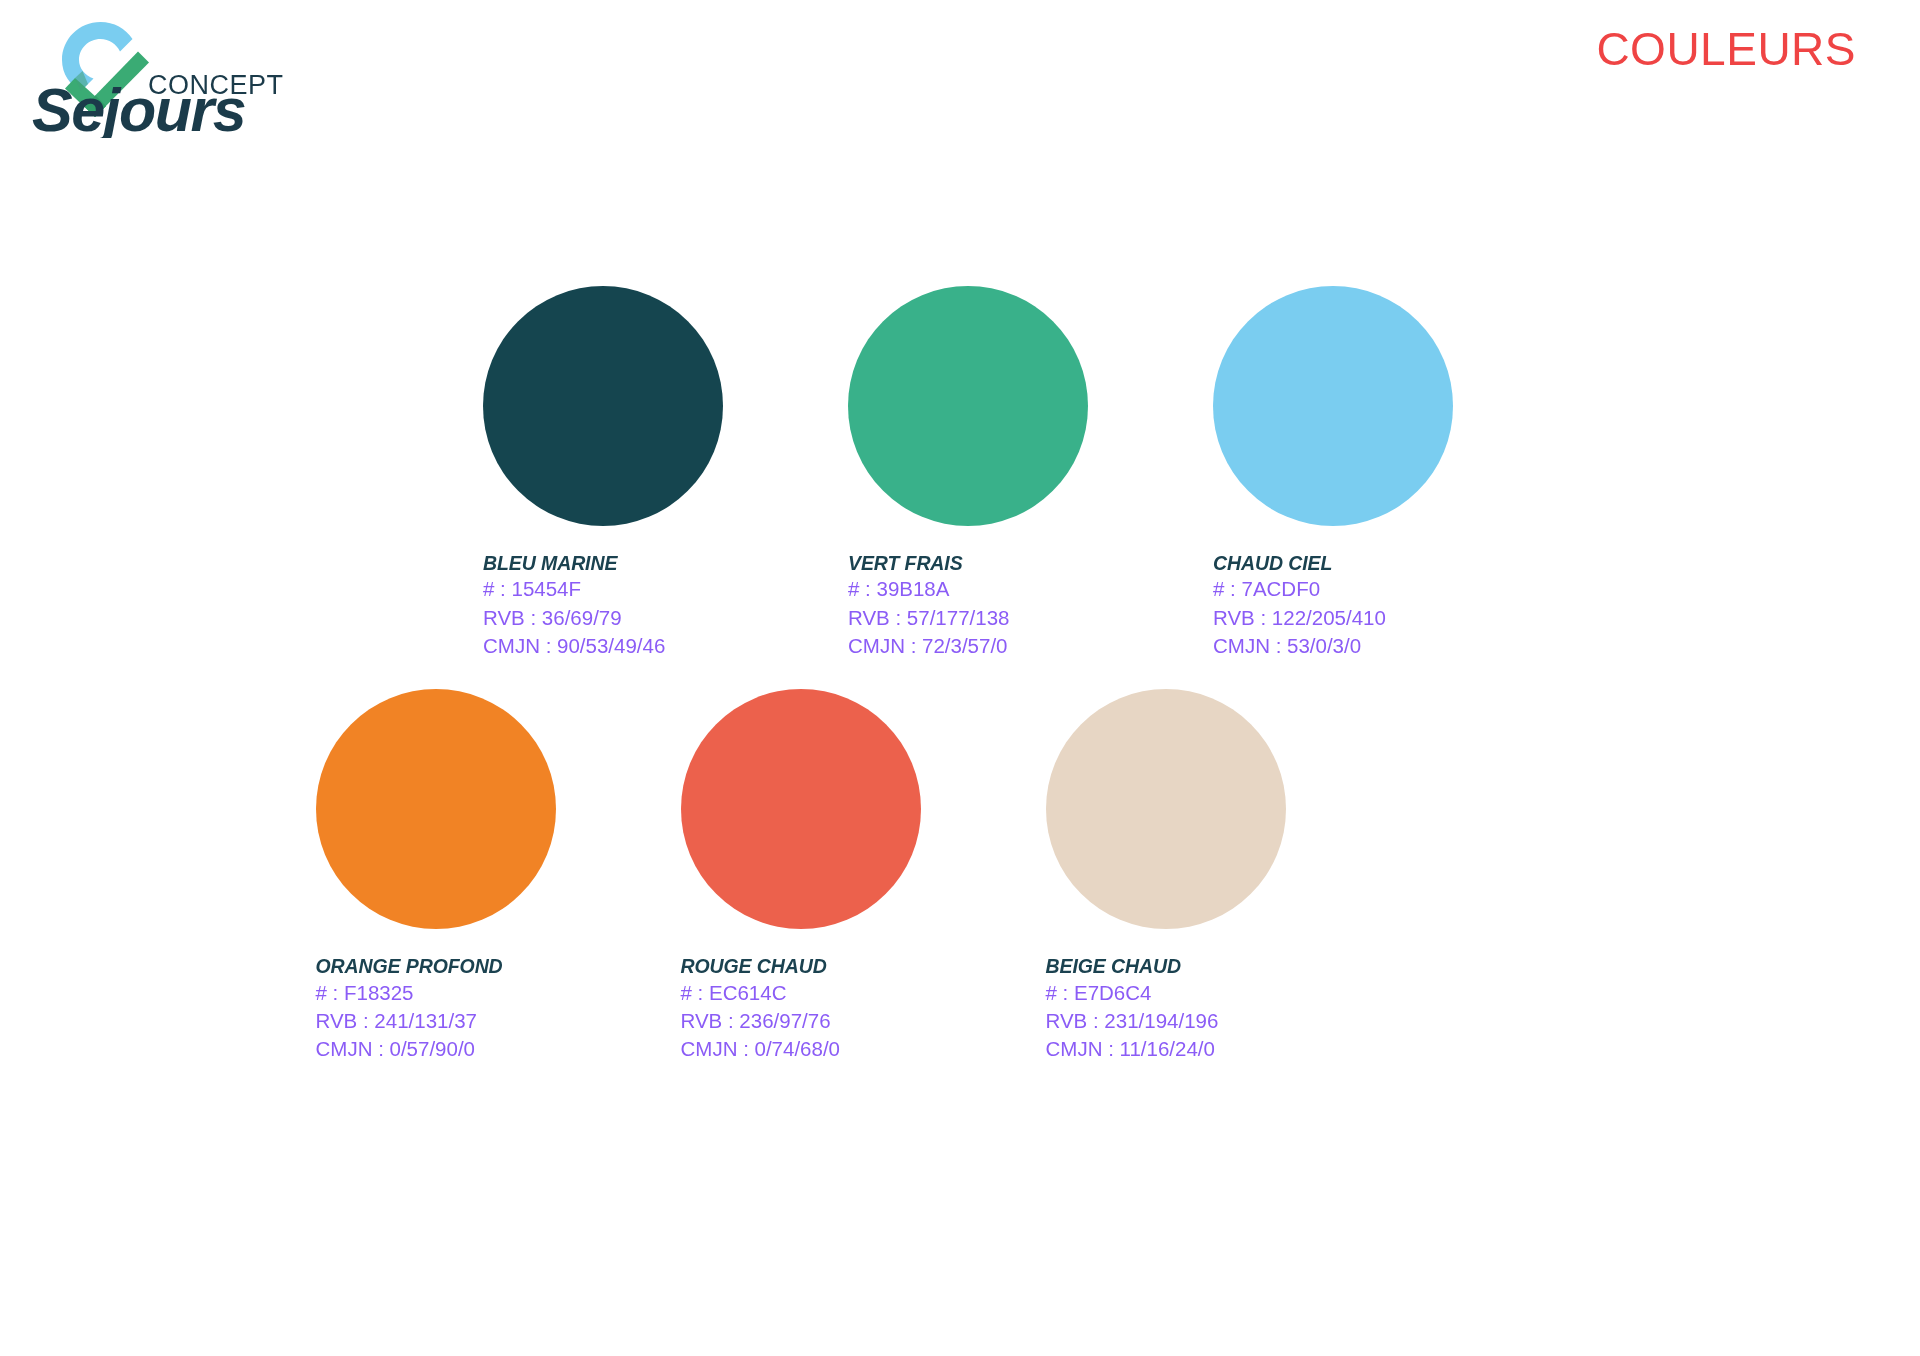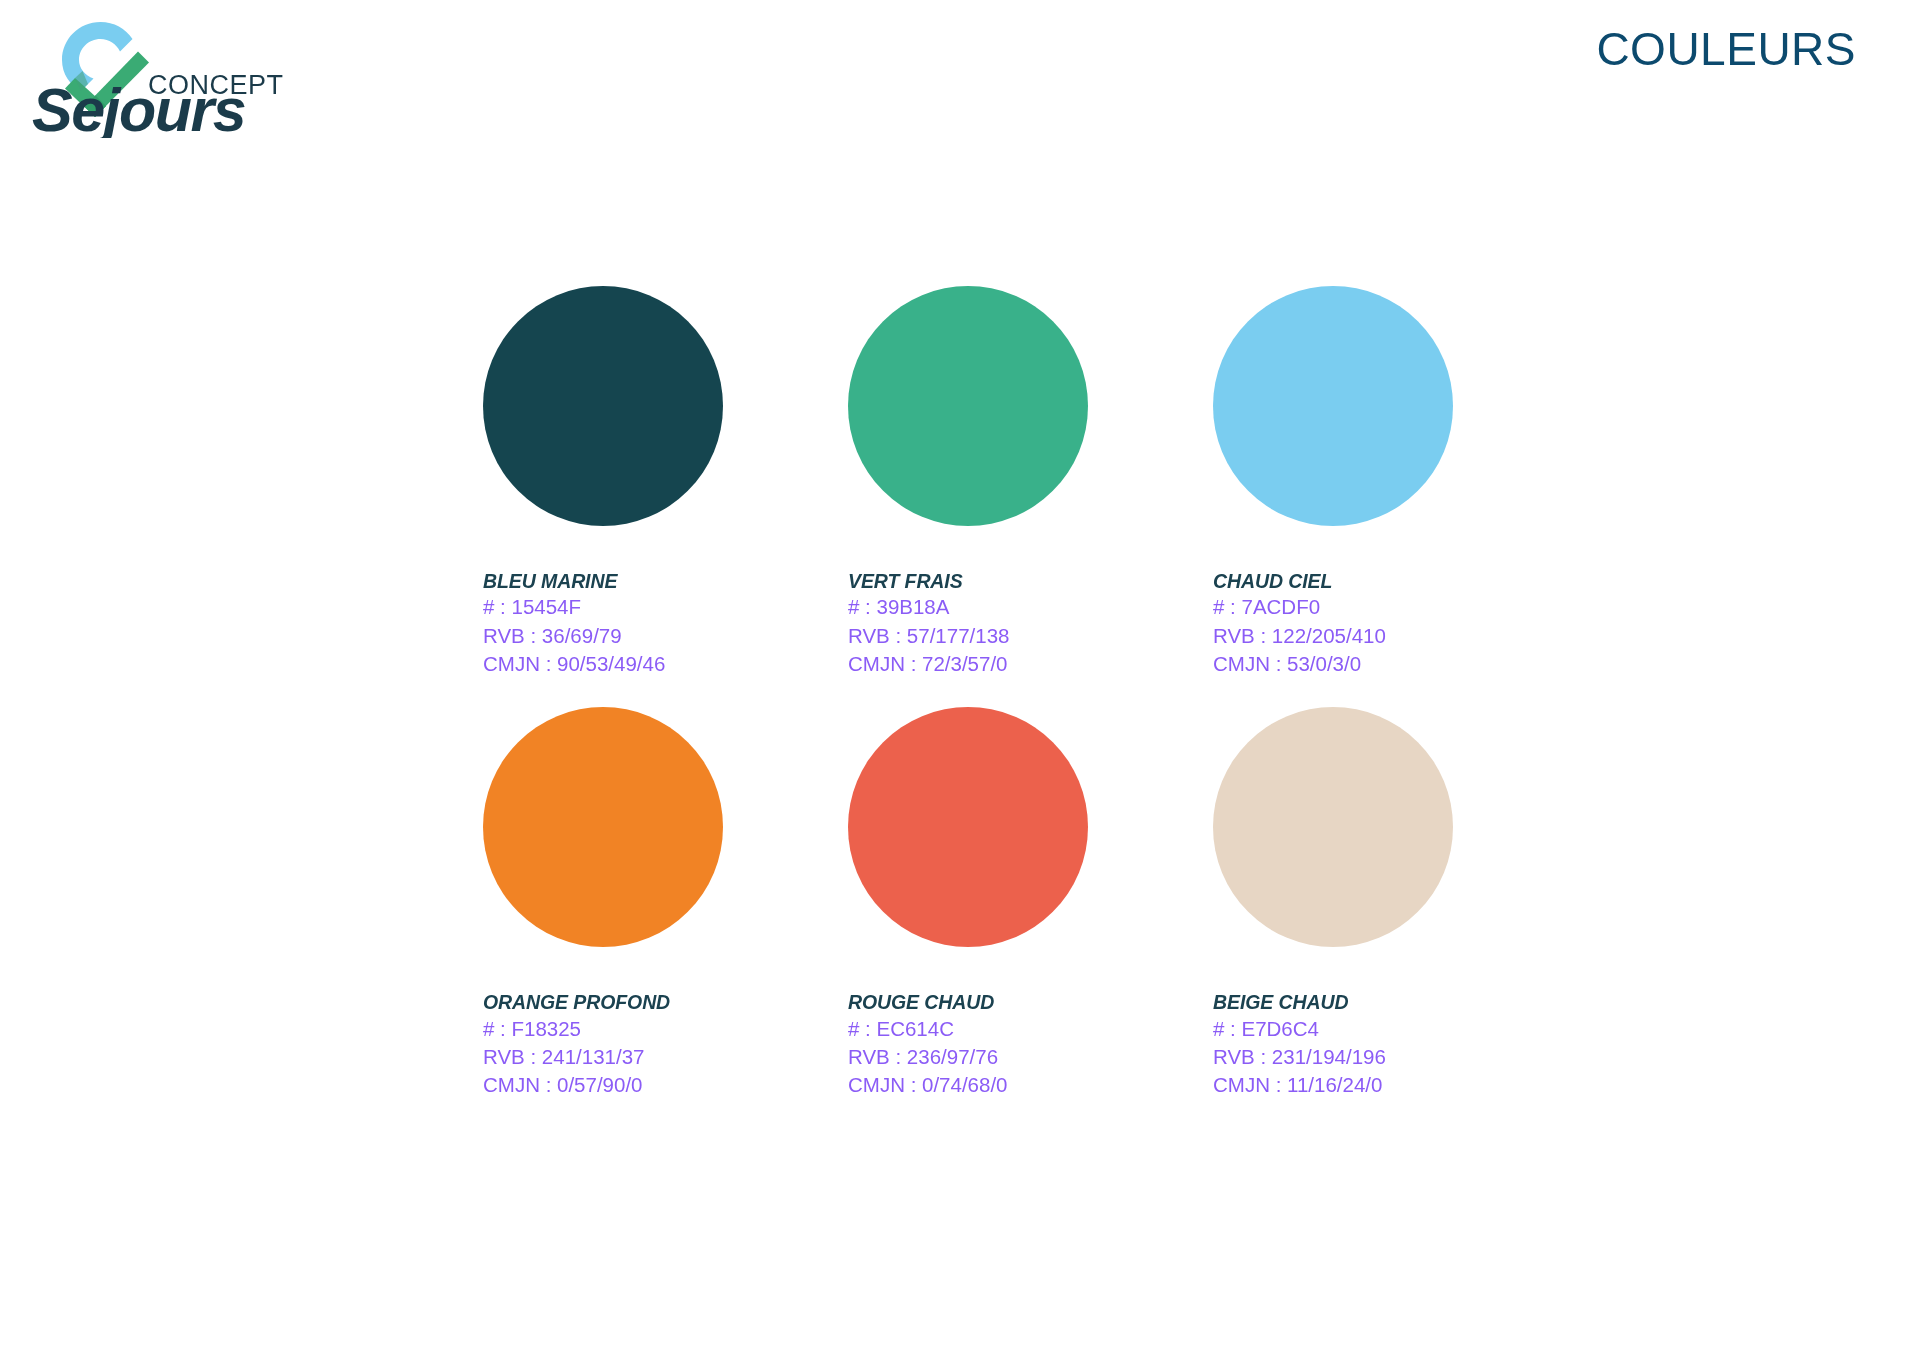--- a/index.html
+++ b/index.html
@@ -27,52 +27,52 @@
   #brand-logo svg { display: block; }
 
   #page-title {
     position: absolute;
     right: 64px;
     top: 22px;
     font-family: "Liberation Sans", sans-serif;
     font-size: 46px;
     font-weight: 300;
     letter-spacing: 0.5px;
-    color: #0c4a6e;
+    color: #ef4444;
     white-space: nowrap;
   }
 
   
   #palette-grid {
     position: absolute;
     left: 483px;
     top: 286px;
     width: 760px;
   }
   .palette-row {
     display: flex;
     gap: 0px;
   }
-  .palette-row + .palette-row { margin-top: 29px; }
+  .palette-row + .palette-row { margin-top: 29px; justify-content: center; }
 
   .swatch-cell {
     width: 365px;
     flex: 0 0 365px;
     box-sizing: border-box;
   }
 
   .swatch-disc {
     width: 240px;
     height: 240px;
     border-radius: 50%;
     display: block;
   }
 
   .swatch-info {
-    margin-top: 43px;
+    margin-top: 25px;
     color: #1b4250;
   }
 
   .swatch-name {
     font-size: 19.5px;
     font-weight: bold;
     font-style: italic;
     letter-spacing: -0.1px;
     color: #1b4250;
     line-height: 1.25;

